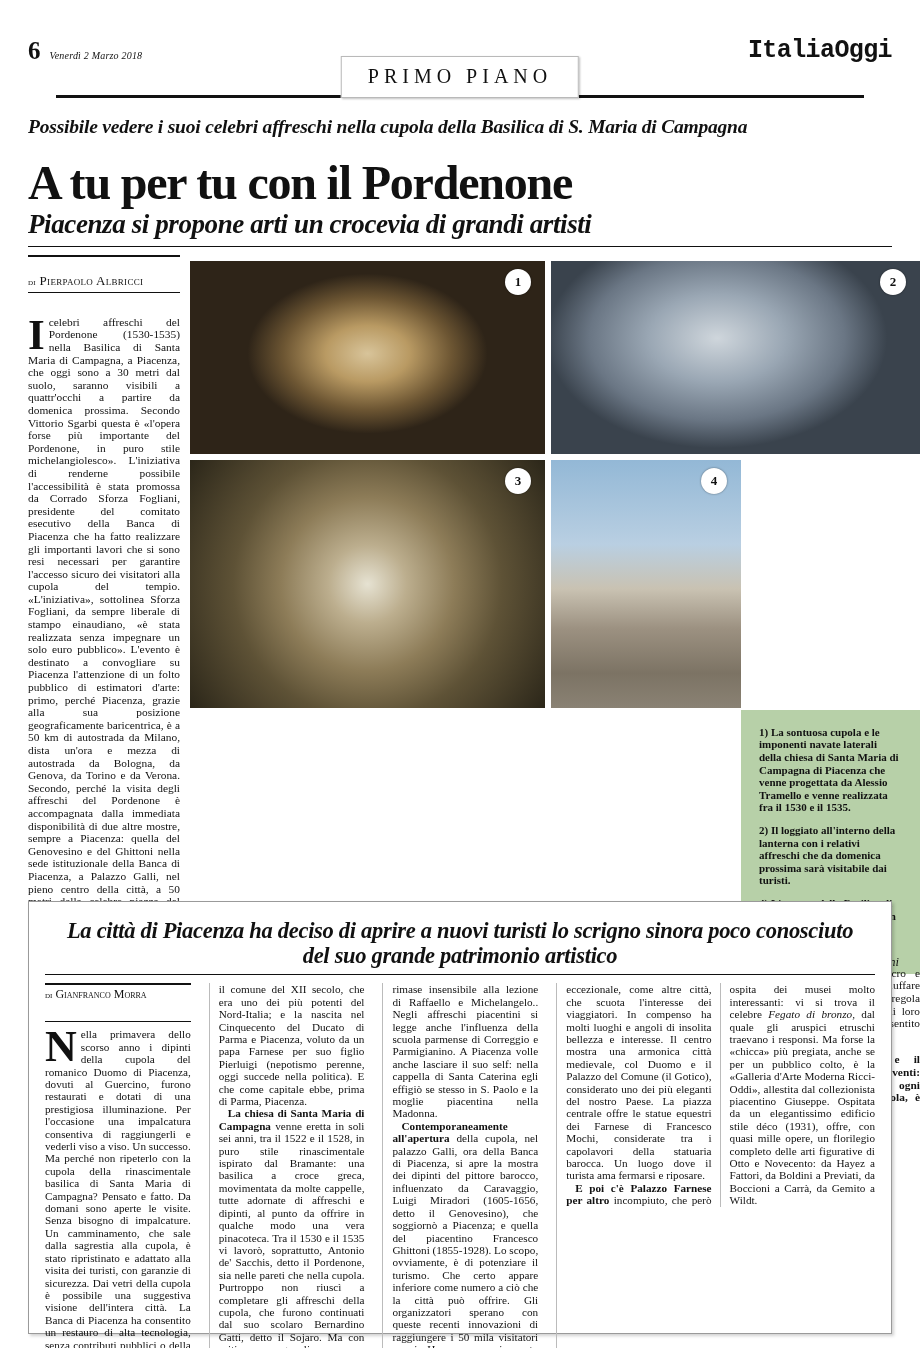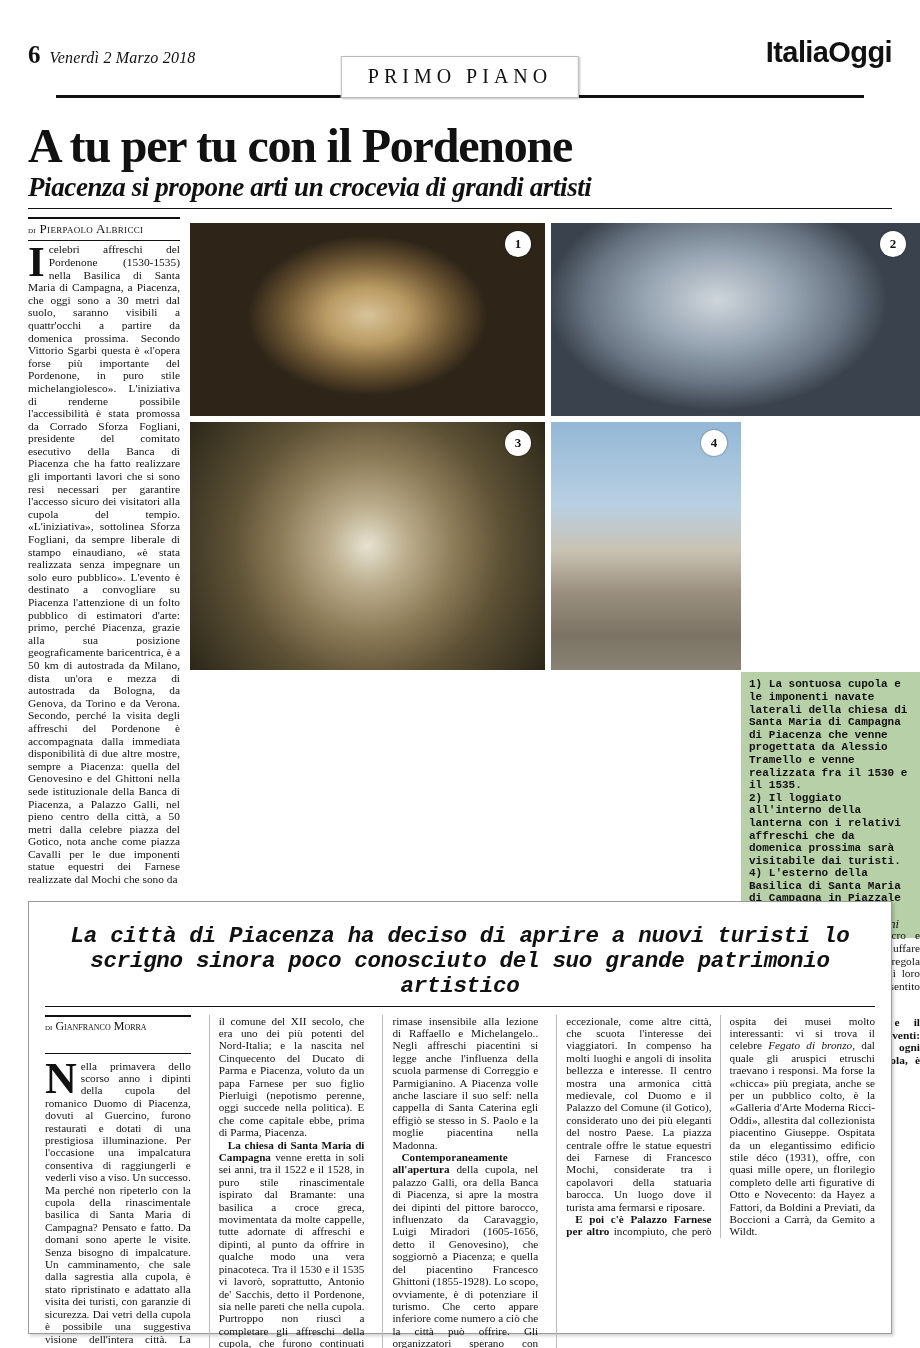--- a/index.html
+++ b/index.html
@@ -9,23 +9,23 @@
     font-family:"Liberation Serif", serif;
     color:#111;
     overflow:hidden;
   }
   .page{position:relative;width:920px;height:1348px;box-sizing:border-box;padding:0 28px;}
 
   
   .masthead{position:relative;height:62px;padding-top:38px;}
   .mast-row{display:flex;align-items:flex-end;justify-content:space-between;}
   .folio{font-family:"Liberation Serif",serif;font-weight:bold;font-size:25px;line-height:1;}
-  .folio-date{font-family:"Liberation Serif",serif;font-style:italic;font-size:16px;margin-left:9px;letter-spacing:.2px;}
+  .folio-date{font-family:"Liberation Serif",serif;font-style:italic;font-size:10px;margin-left:9px;letter-spacing:.2px;}
   .mast-left{display:flex;align-items:baseline;}
-  .brand{font-family:Liberation Sans, sans-serif;font-weight:bold;font-size:29px;letter-spacing:-.6px;line-height:1;}
+  .brand{font-family:Liberation Mono, monospace;font-weight:bold;font-size:25px;letter-spacing:-.6px;line-height:1;}
   .mast-rule{position:absolute;left:28px;right:28px;top:95px;height:3px;background:#111;}
   .kicker-box{
     position:absolute;left:50%;transform:translateX(-50%);top:56px;
     background:#fff;border:1px solid #b9b9b9;box-shadow:1px 1px 2px rgba(0,0,0,.25);
     padding:8px 26px 9px;z-index:3;text-align:right;
   }
   .kicker-box span{font-family:"Liberation Serif",serif;font-size:20px;letter-spacing:5px;}
 
   
   .overline{
@@ -38,21 +38,21 @@
   .subhead{
     font-weight:bold;font-style:italic;font-size:27px;line-height:1.05;margin-top:4px;letter-spacing:-.4px;
   }
   .rule-thin{height:1px;background:#111;margin-top:7px;}
 
   
   .top-wrap{position:relative;margin-top:8px;}
   .byline{
     font-variant:small-caps;font-size:13px;letter-spacing:.3px;
     border-top:2px solid #111;border-bottom:1px solid #111;
-    padding:2px 0 3px;margin-bottom:2px;
+    padding:16px 0 3px;margin-bottom:23px;
   }
   .byline .di{font-size:10.5px;}
   .body{
     font-size:11.4px;line-height:12.6px;text-align:justify;
     -webkit-hyphens:auto;hyphens:auto;
   }
   .body p{margin:0;text-indent:9px;}
   .body p.first{text-indent:0;}
   .dropcap{
     float:left;font-size:43px;line-height:33px;font-weight:bold;
@@ -72,21 +72,21 @@
     display:flex;align-items:center;justify-content:center;
     box-shadow:0 0 2px rgba(0,0,0,.5);
   }
 
   
   .greenbox{
     position:absolute;left:713px;top:455px;width:179px;
     background:#b7d0a8;padding:6px 8px 8px;box-sizing:border-box;
   }
   .greenbox p{
-    margin:0;font-family:Liberation Mono, monospace;font-weight:bold;
+    margin:10px;font-family:Liberation Serif, serif;font-weight:bold;
     font-size:11px;line-height:12.6px;color:#111;
   }
   .photocredit{
     position:absolute;left:713px;top:697px;width:179px;
     background:#b7d0a8;box-sizing:border-box;
     text-align:center;font-style:italic;font-size:12.5px;padding:3px 0 4px;
   }
 
   
   .tcol{position:absolute;top:712px;}
@@ -98,21 +98,21 @@
   .bold-tail{font-weight:bold;}
 
   
   .bottom{
     position:absolute;left:28px;right:28px;top:901px;bottom:14px;
     border:1px solid #9a9a9a;box-shadow:2px 2px 3px rgba(0,0,0,.18);
     background:#fff;box-sizing:border-box;padding:14px 16px 10px;
   }
   .b-head{
     text-align:center;font-weight:bold;font-style:italic;font-size:22.5px;
-    line-height:1.12;letter-spacing:-.3px;margin:8px 12px 6px;font-family:Liberation Mono, monospace;
+    line-height:1.12;letter-spacing:-.3px;margin:2px 12px 6px;
   }
   .b-rule{height:1px;background:#111;margin:4px 0 8px;}
   .bcols{display:flex;gap:18px;}
   .bcol{width:calc((100% - 72px)/5);}
   .bcol .body{font-size:11.2px;line-height:12.4px;}
   .b-byline{
     font-variant:small-caps;font-size:12px;
     border-top:2px solid #111;border-bottom:1px solid #111;
     padding:2px 0 19px;margin-bottom:6px;
   }
@@ -133,20 +133,21 @@
         <div class="folio-date">Venerdì 2 Marzo 2018</div>
       </div>
       <div class="brand">ItaliaOggi</div>
     </div>
     <div class="mast-rule"></div>
     <div class="kicker-box">
       <span>PRIMO PIANO</span>
     </div>
   </div>
 
+  <div class="overline">Possibile vedere i suoi celebri affreschi nella cupola della Basilica di S. Maria di Campagna</div>
   <div class="headline">A tu per tu con il Pordenone</div>
   <div class="subhead">Piacenza si propone arti un crocevia di grandi artisti</div>
   <div class="rule-thin"></div>
 
   <div class="top-wrap" style="height:630px;">
 
     <div class="col1">
       <div class="byline">
         <span class="di">di</span>
         <span>Pierpaolo Albricci</span>

